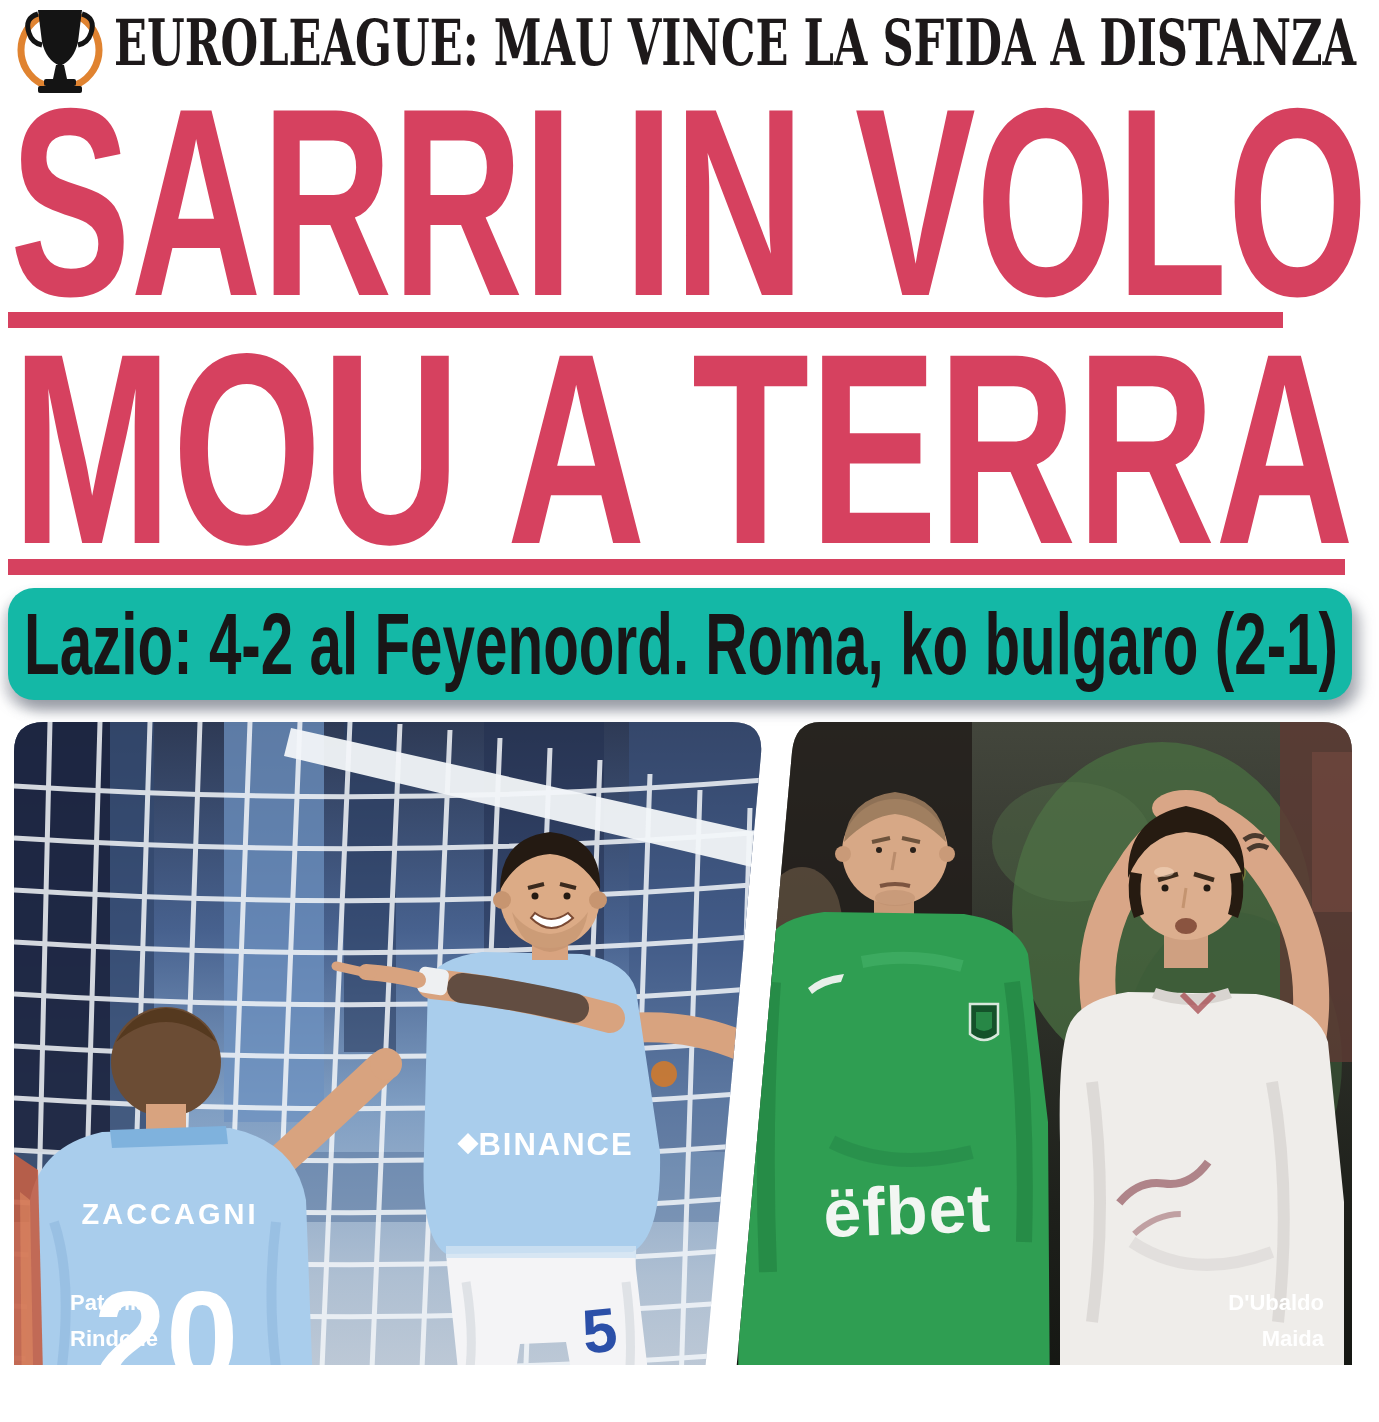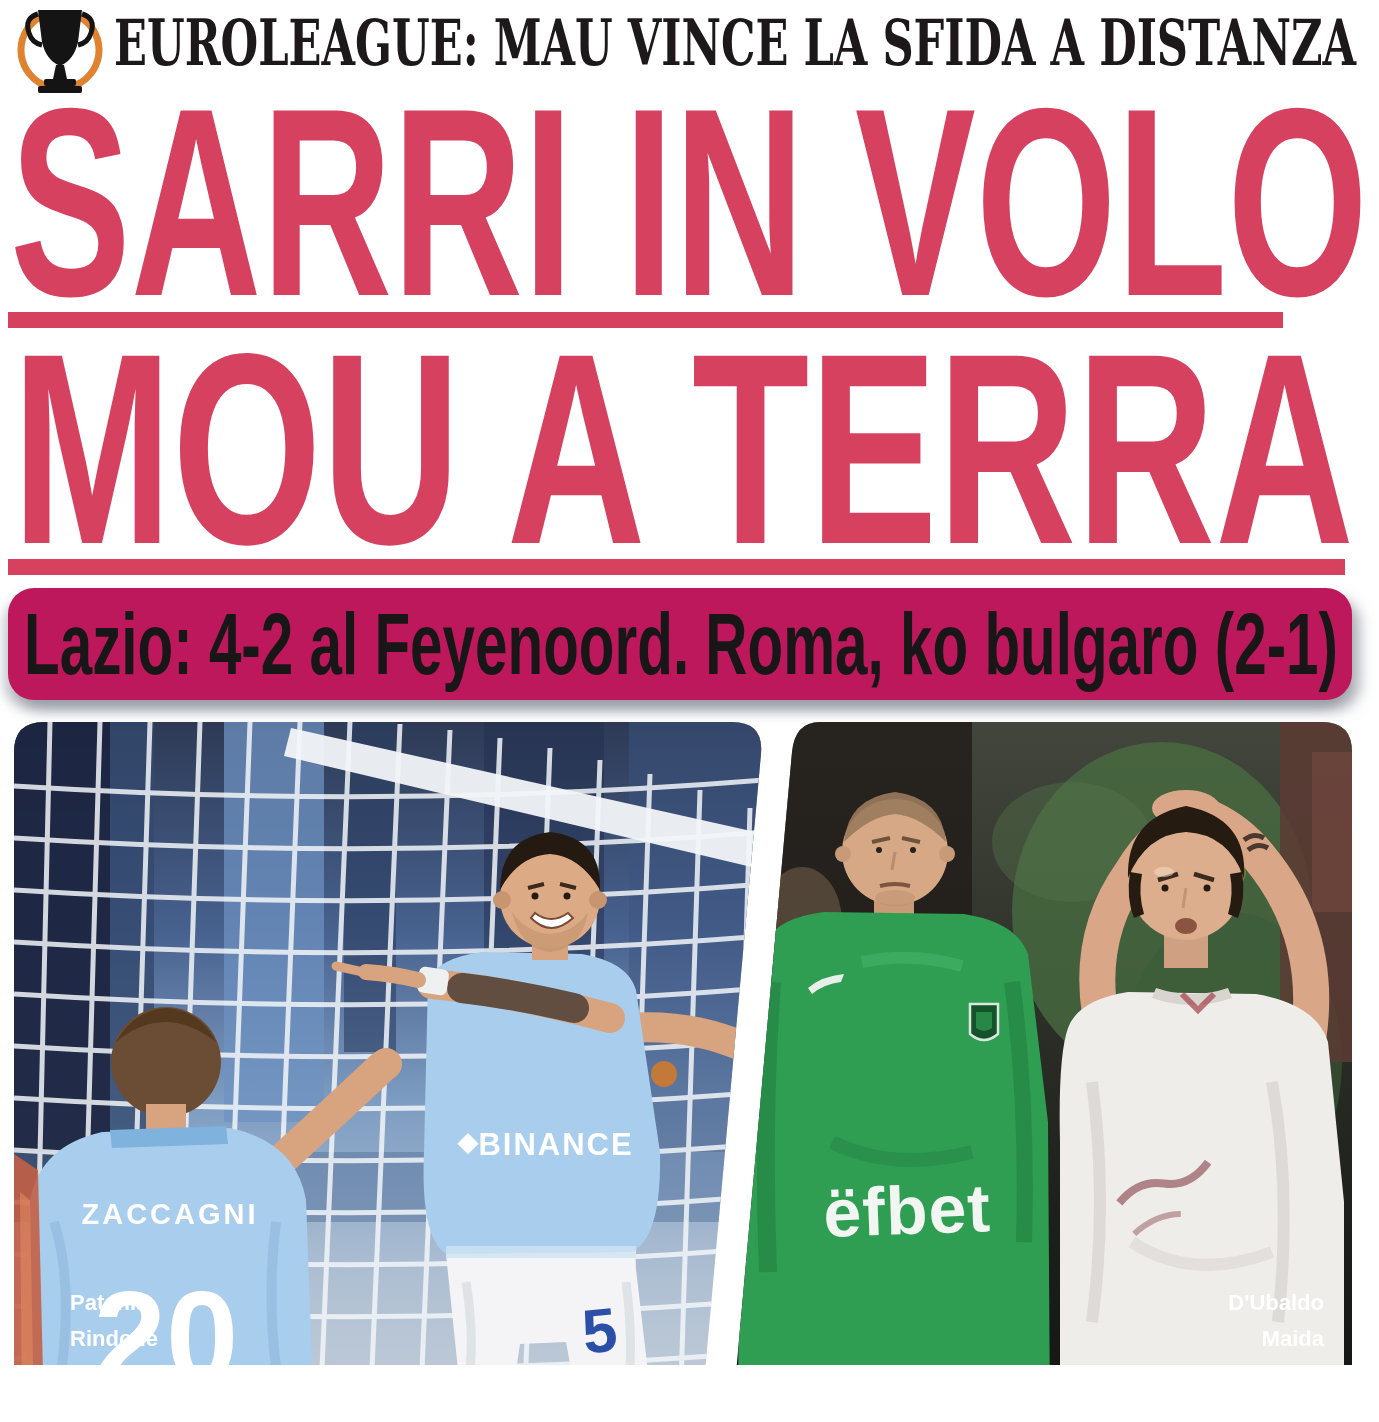--- a/index.html
+++ b/index.html
@@ -1,20 +1,20 @@
 <!DOCTYPE html>
 <html><head>
 <meta charset="utf-8">
 <style>
   html,body{margin:0;padding:0;background:#ffffff;}
   .page{position:relative;width:1379px;height:1365px;background:#ffffff;overflow:hidden;
         font-family:"Liberation Sans",sans-serif;}
   .abs{position:absolute;}
   .rule{position:absolute;background:#d6415f;}
-  .subbox{position:absolute;left:8px;top:588px;width:1344px;height:112px;background:#be185d;
+  .subbox{position:absolute;left:8px;top:588px;width:1344px;height:112px;background:#14b8a6;
           border-radius:26px;z-index:6;
           box-shadow:8px 10px 14px rgba(110,115,128,.55), -5px 9px 12px rgba(110,115,128,.35);}
   svg text{font-family:"Liberation Sans",sans-serif;}
   .serif text{font-family:"DejaVu Serif",serif;}
   .photo{position:absolute;top:722px;z-index:1;}
 </style>
 </head>
 <body>
 
 <div class="page">

